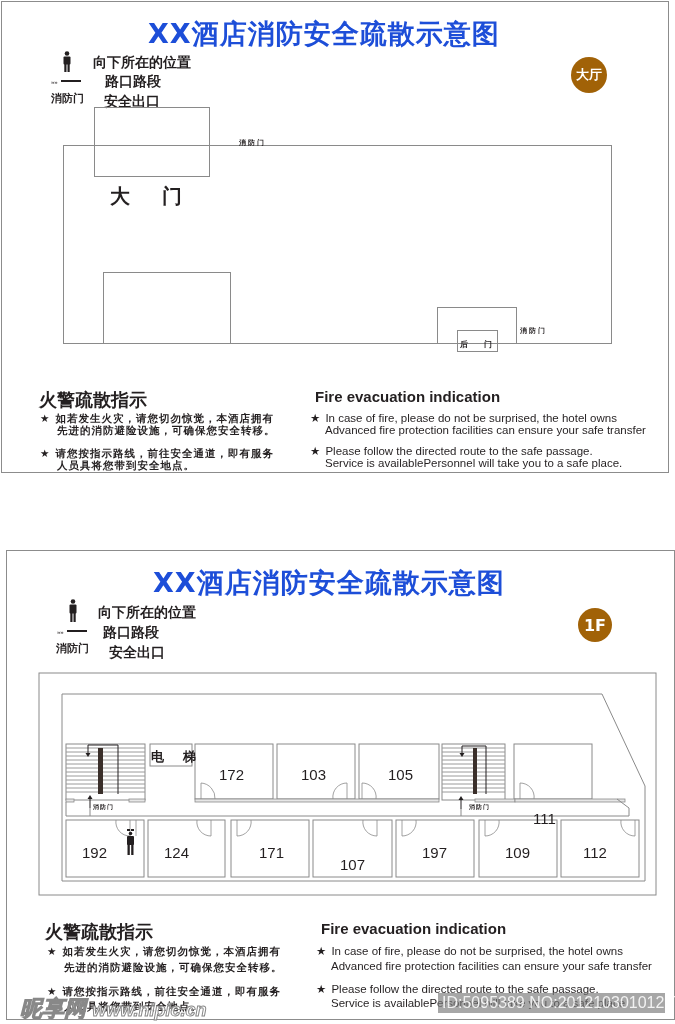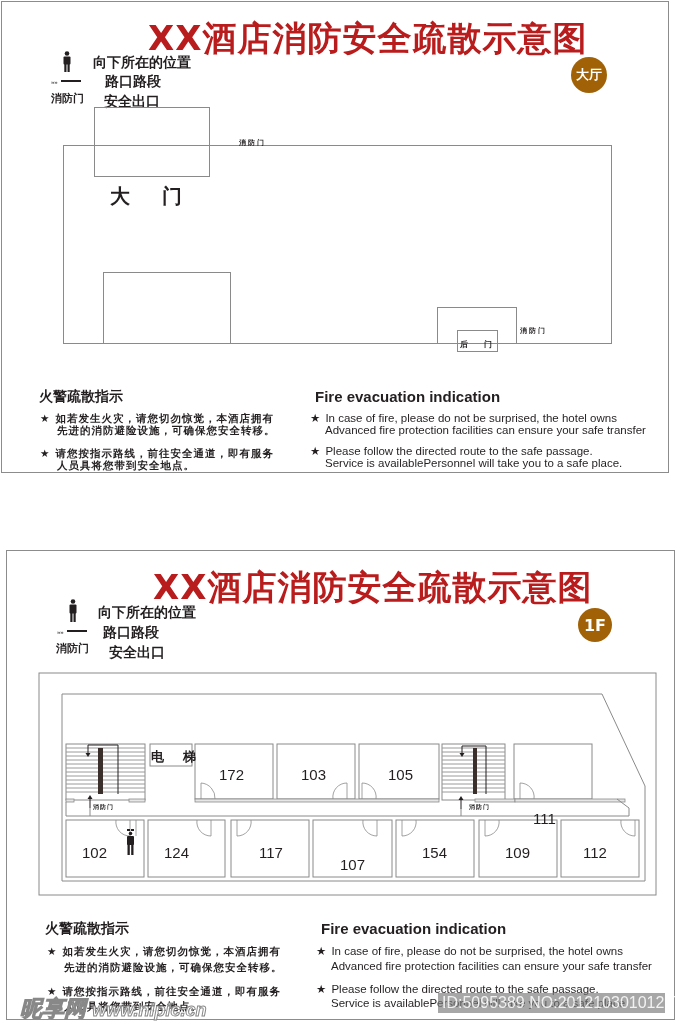--- a/index.html
+++ b/index.html
@@ -1,25 +1,25 @@
 <!DOCTYPE html>
 <html><head>
 <meta charset="utf-8">
 <style>
   html,body{margin:0;padding:0;background:#fff;}
   body{width:675px;height:1024px;position:relative;overflow:hidden;font-family:"DejaVu Sans","Liberation Sans",sans-serif;color:#231f20;}
   .panel{position:absolute;border:1px solid #8c8c8c;background:#fff;box-sizing:border-box;}
   .abs{position:absolute;}
-  .title{font-weight:bold;font-size:34px;letter-spacing:1px;white-space:nowrap;color:#b91c1c;}
+  .title{font-weight:bold;font-size:27px;letter-spacing:1px;white-space:nowrap;color:#1d4ed8;}
   .legend-text{font-size:14px;font-weight:bold;white-space:nowrap;}
   .legend-big{font-size:11px;font-weight:bold;white-space:nowrap;}
   .badge{border-radius:50%;background:#a16207;color:#fff;font-weight:bold;display:flex;align-items:center;justify-content:center;}
   .box{position:absolute;border:1px solid #8a8a8a;box-sizing:border-box;}
   .small-label{font-size:7px;font-weight:bold;white-space:nowrap;letter-spacing:2px;}
-  .section-h{font-weight:bold;font-size:14px;white-space:nowrap;}
+  .section-h{font-weight:bold;font-size:18px;white-space:nowrap;}
   .cn-line{font-size:10.5px;font-weight:bold;white-space:nowrap;letter-spacing:1px;}
   .en-line{font-family:"Liberation Sans",sans-serif;font-size:11.5px;white-space:nowrap;}
   .room-num{font-family:"Liberation Sans",sans-serif;font-size:15px;}
   svg text{font-family:"Liberation Sans","DejaVu Sans",sans-serif;}
   .watermark{position:absolute;font-family:"Liberation Sans",sans-serif;white-space:nowrap;}
 </style>
 </head>
 <body>
 
 <div class="panel" style="left:1px;top:1px;width:668px;height:472px;">
@@ -216,25 +216,25 @@
 
   <div class="abs" style="left:144px;top:197px;font-size:13px;font-weight:bold;white-space:nowrap;letter-spacing:3px;">电　梯</div>
   <div class="abs" style="left:86px;top:252px;font-size:6px;font-weight:bold;white-space:nowrap;letter-spacing:1px;">消防门</div>
   <div class="abs" style="left:462px;top:252px;font-size:6px;font-weight:bold;white-space:nowrap;letter-spacing:1px;">消防门</div>
 
   <div class="abs room-num" style="left:212px;top:215px;">172</div>
   <div class="abs room-num" style="left:294px;top:215px;">103</div>
   <div class="abs room-num" style="left:381px;top:215px;">105</div>
   <div class="abs room-num" style="left:526px;top:215px;margin-top:44px;">111</div>
 
-  <div class="abs room-num" style="left:75px;top:293px;">102</div>
+  <div class="abs room-num" style="left:75px;top:293px;">192</div>
   <div class="abs room-num" style="left:157px;top:293px;">124</div>
-  <div class="abs room-num" style="left:252px;top:293px;">117</div>
+  <div class="abs room-num" style="left:252px;top:293px;">171</div>
   <div class="abs room-num" style="left:333px;top:305px;">107</div>
-  <div class="abs room-num" style="left:415px;top:293px;">154</div>
+  <div class="abs room-num" style="left:415px;top:293px;">197</div>
   <div class="abs room-num" style="left:498px;top:293px;">109</div>
   <div class="abs room-num" style="left:576px;top:293px;">112</div>
 
   <div class="abs section-h" style="left:38px;top:369px;">火警疏散指示</div>
   <div class="abs" style="left:40px;top:389px;">
     <span class="cn-line">★</span>
     <span class="cn-line">如若发生火灾，请您切勿惊觉，本酒店拥有</span>
   </div>
   <div class="abs cn-line" style="left:57px;top:410px;">先进的消防避险设施，可确保您安全转移。</div>
   <div class="abs" style="left:40px;top:429px;">

